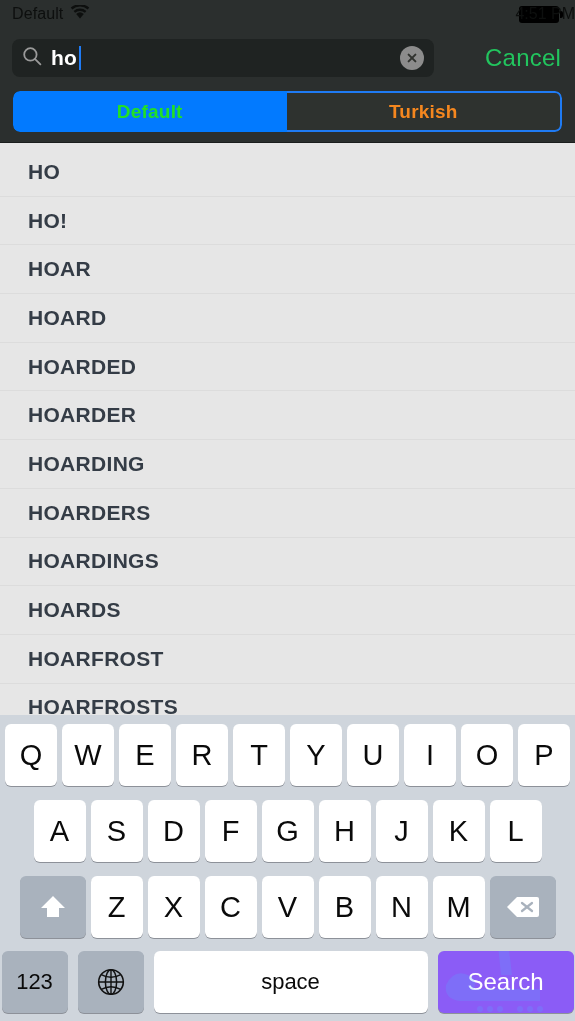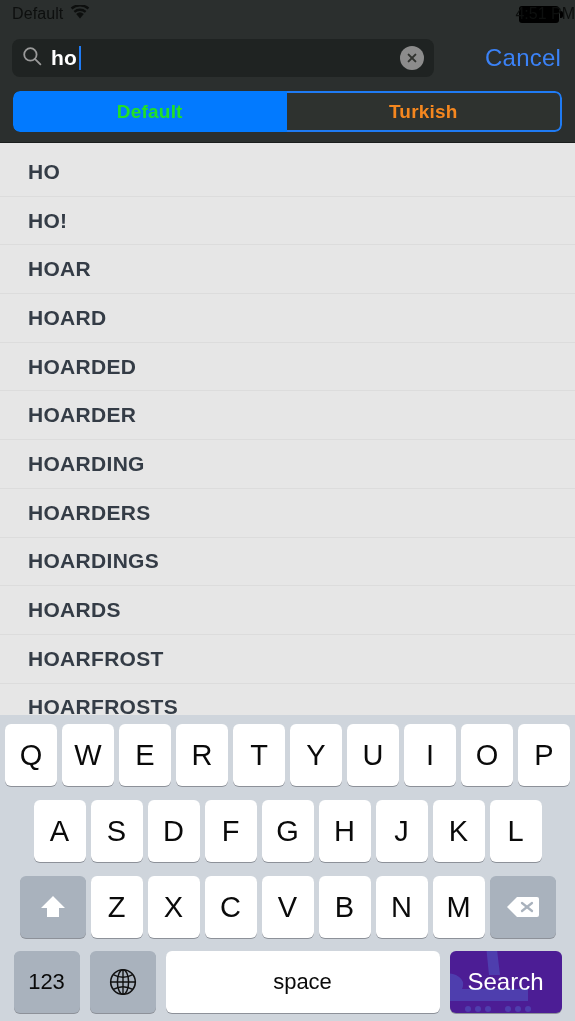--- a/index.html
+++ b/index.html
@@ -52,21 +52,21 @@
   }
   #search-caret {
     width:2px; height:24px; background:#1f7bf4; margin-left:2px;
     display:inline-block;
   }
   #clear-button {
     margin-left:auto; width:24px; height:24px; border-radius:50%;
     background:#8c8c8c; display:flex; align-items:center; justify-content:center;
   }
   #cancel-button {
-    font-size:24px; color:#3b82f6; letter-spacing:.2px; padding-right:2px;margin-left:41px;
+    font-size:24px; color:#22c55e; letter-spacing:.2px; padding-right:2px;margin-left:41px;
   }
 
   
   #segmented {
     display:flex; margin:13px 1px 10px 1px; height:41px;
     border-radius:7px; overflow:hidden;
   }
   .segment {
     flex:1; display:flex; align-items:center; justify-content:center;
     font-size:19px; font-weight:bold; letter-spacing:.2px;
@@ -109,21 +109,21 @@
     box-shadow:0 1px 0 #8d9199;
   }
   .key-letter { width:52px; height:62px; }
   .key-wide { background:#a9b2bd; }
   #key-shift { width:66px; height:62px; }
   #key-backspace { width:66px; height:62px; }
   #key-123 { width:66px; height:62px; font-size:22px; }
   #key-globe { width:66px; height:62px; }
   #key-space { width:274px; height:62px; font-size:22px; }
   #key-search {
-    width:112px; height:62px; background:#4c1d95; color:#fff;
+    width:136px; height:62px; background:#8b5cf6; color:#fff;
     font-size:24px; position:relative; overflow:hidden;
   }
   #kb-row-2 { padding-left:0; }
 
   
   #watermark {
     position:absolute; right:-4px; bottom:-6px;
     width:150px; height:120px; opacity:.28; pointer-events:none;
   }
 </style>

